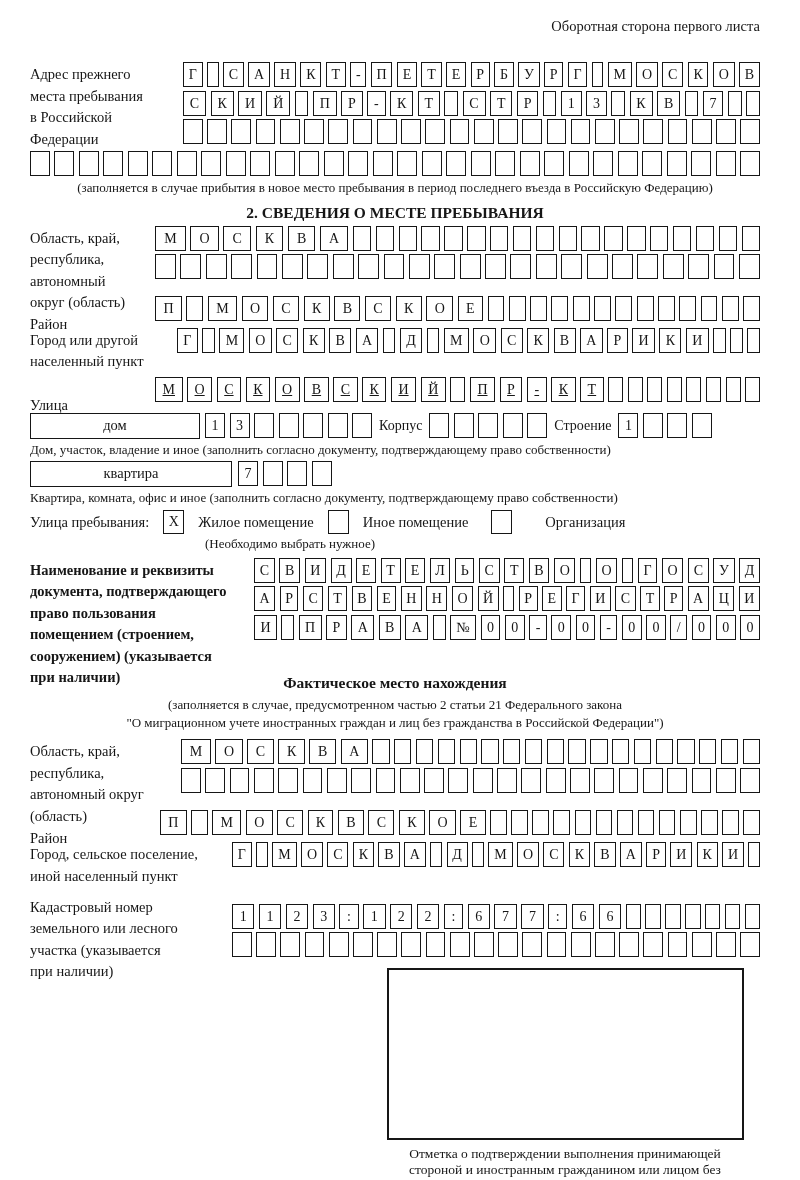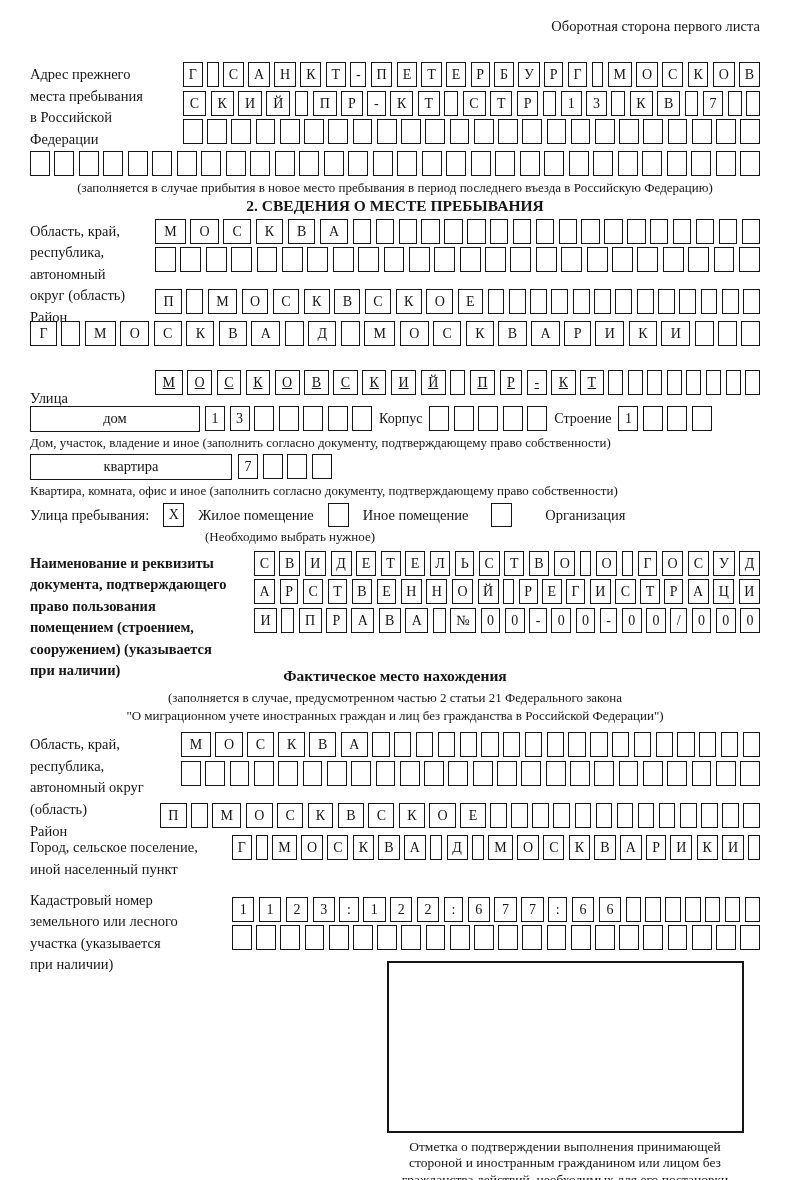--- a/index.html
+++ b/index.html
@@ -193,21 +193,21 @@
     <div class="cell"></div>
     <div class="cell"></div>
     <div class="cell"></div>
     <div class="cell"></div>
     <div class="cell"></div>
     <div class="cell"></div>
     <div class="cell"></div>
   </div>
 <div class="note center" style="margin-top:4px;">(заполняется в случае прибытия в новое место пребывания в период последнего въезда в Российскую Федерацию)</div>
 
-<div class="sec-title" style="">2. СВЕДЕНИЯ О МЕСТЕ ПРЕБЫВАНИЯ</div>
+<div class="sec-title" style="margin-top:7px;">2. СВЕДЕНИЯ О МЕСТЕ ПРЕБЫВАНИЯ</div>
 
 <div class="group" style="margin-top:4px;">
   <div class="lbl w125">
       <span>Область, край,
 республика,
 автономный
 округ (область)</span>
     </div>
   <div class="rows">
     <div class="row">
@@ -293,20 +293,24 @@
         <div class="cell"></div>
         <div class="cell"></div>
         <div class="cell"></div>
         <div class="cell"></div>
         <div class="cell"></div>
       </div>
     </div>
 </div>
 
 <div class="group" style="margin-top:3.5px;">
+  <div class="lbl w147">
+      <span>Город или другой
+населенный пункт</span>
+    </div>
   <div class="rows">
       <div class="row">
         <div class="cell">Г</div>
         <div class="cell"></div>
         <div class="cell">М</div>
         <div class="cell">О</div>
         <div class="cell">С</div>
         <div class="cell">К</div>
         <div class="cell">В</div>
         <div class="cell">А</div>

